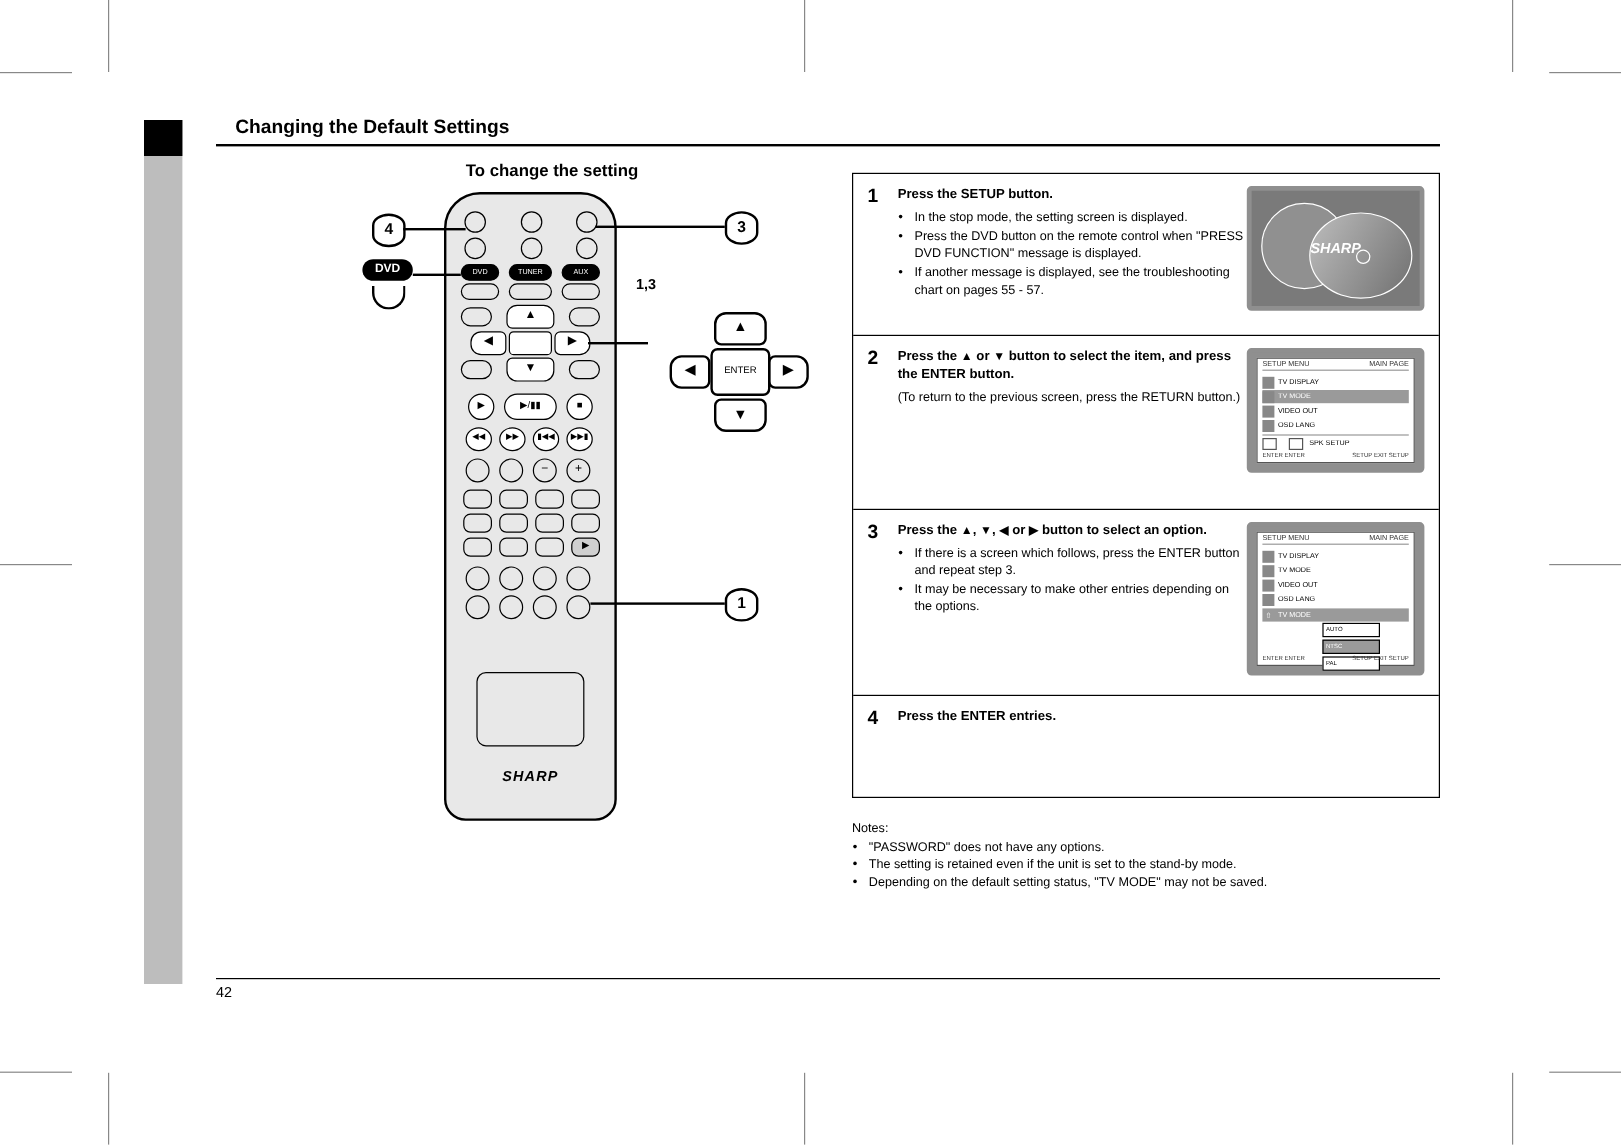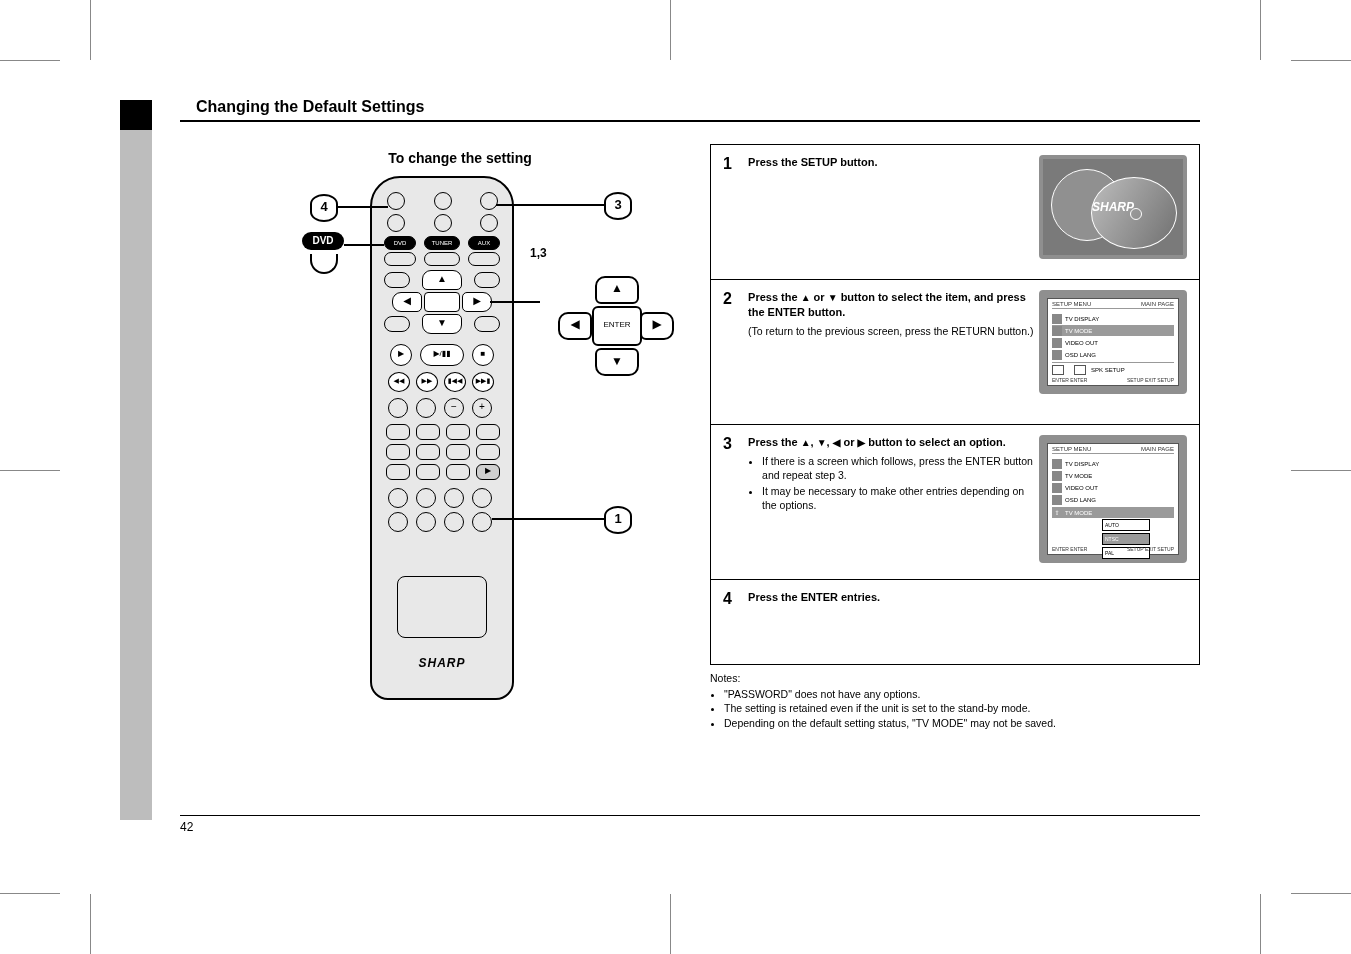--- a/index.html
+++ b/index.html
@@ -55,21 +55,21 @@
   .page-num {
     position: absolute;
     left: 60px;
     top: 720px;
     font-size: 12px;
   }
 
   .left-col {
     position: absolute;
     left: 120px;
-    top: 50px;
+    top: 34px;
     width: 440px;
     height: 620px;
   }
   .left-title {
     font-size: 14px;
     font-weight: bold;
     text-align: center;
     margin-bottom: 10px;
   }
   .remote-wrap {
@@ -254,21 +254,21 @@
     background: #7a7a7a;
     display:flex; align-items:center; justify-content:center;
     color:#fff; font-weight:bold; font-style:italic; font-size:12px;
   }
   .disc-art .disc-back { position:absolute; left:8px; top:10px; width:70px; height:70px; border:1px solid #fff; border-radius:50%; background:#909090;}
   .disc-art .disc-front { position:absolute; right:6px; top:18px; width:84px; height:70px; border:1px solid #fff; border-radius:50%; background:linear-gradient(120deg,#bdbdbd,#707070);}
   .disc-art .disc-front::after{content:"";position:absolute;left:38px;top:30px;width:10px;height:10px;border:1px solid #fff;border-radius:50%;}
   .disc-art .brand { position: relative; z-index:2; }
 
   .notes-after {
-    margin-top: 6px;
+    margin-top: 18px;
     font-size: 10.5px;
     line-height: 1.35;
   }
   .notes-after ul { margin: 2px 0 0 14px; padding: 0; }
 
   .subrow { display:flex; gap:6px; }
   .subrow .box { border:1px solid #000; width:44px; height:10px; font-size:5px; line-height:10px; text-align:left; padding-left:2px; background:#fff; }
   .subrow .box.hl { background:#9a9a9a; color:#fff; }
 
   .arrow { display:inline-block; font-size:10px; }
@@ -398,20 +398,25 @@
     </div>
   </div>
 
   <div class="right-col">
     <div class="panel">
 
       <div class="step-row">
         <span class="step-num">1</span>
         <div class="step-body">
           <strong>Press the SETUP button.</strong>
+          <ul>
+            <li>In the stop mode, the setting screen is displayed.</li>
+            <li>Press the DVD button on the remote control when "PRESS DVD FUNCTION" message is displayed.</li>
+            <li>If another message is displayed, see the troubleshooting chart on pages 55 - 57.</li>
+          </ul>
         </div>
         <div class="screen">
           <div class="disc-art">
             <div class="disc-back"></div>
             <div class="disc-front"></div>
             <span class="brand">SHARP</span>
           </div>
         </div>
       </div>
 

